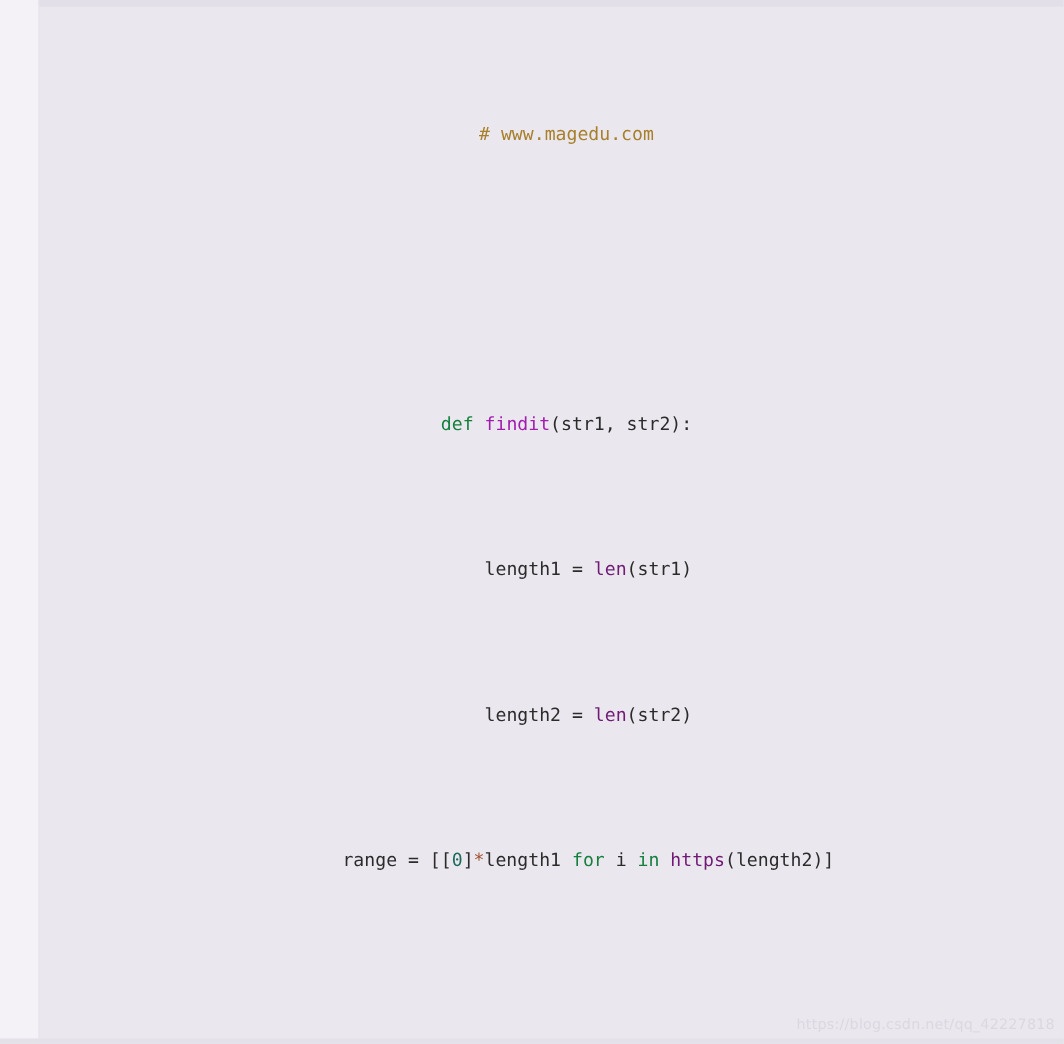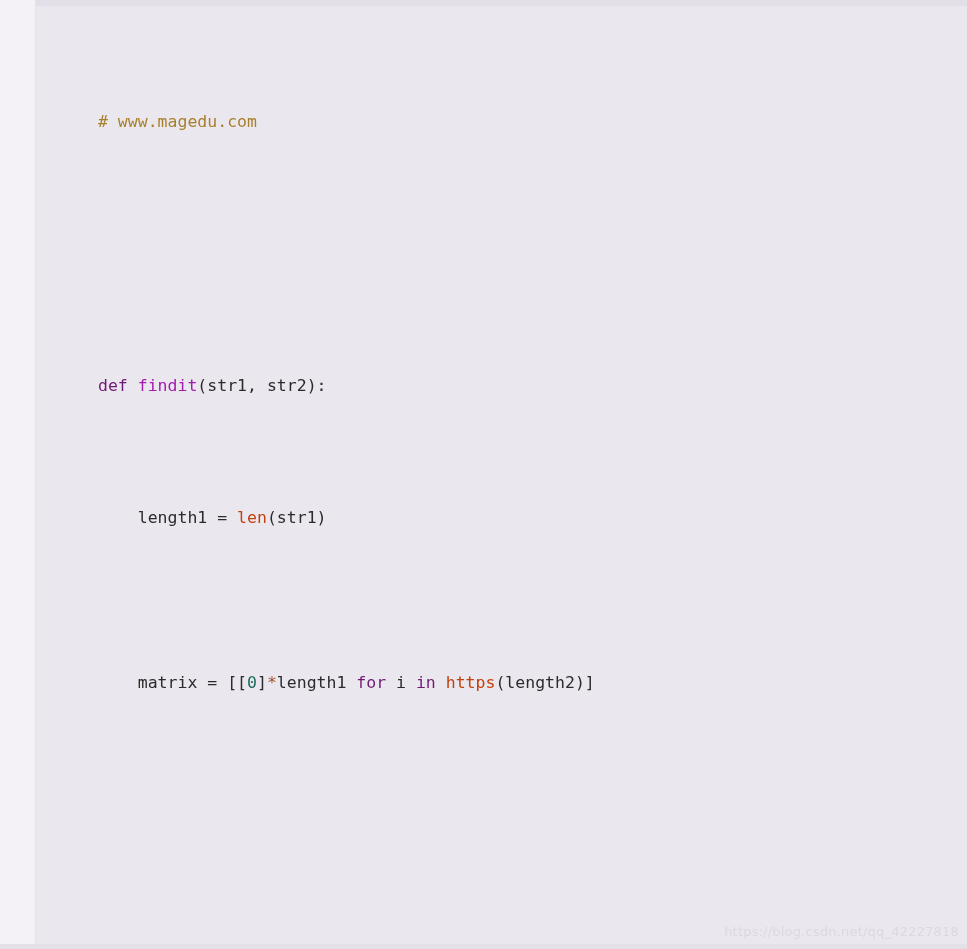--- a/index.html
+++ b/index.html
@@ -39,29 +39,30 @@
     width:967px;
     padding:0;
     font-size:16.5px;
     line-height:33px;
     white-space:pre;
     color:#2b2b2b;
     -webkit-font-smoothing:antialiased;
   }
   .ln{
     height:33px;
-    padding-left:98px;
+    padding-left:63px;
     white-space:pre;
     position:relative;
+    text-align:center;
   }
 
   
-  .kw   {color:#701a75;}                 
+  .kw   {color:#15803d;}                 
   .fn   {color:#a21caf;}                 
-  .bi   {color:#c2410c;}                 
+  .bi   {color:#701a75;}                 
   .cm   {color:#a8802c;}                 
   .num  {color:#1a6b5c;}                 
   .op   {color:#a0522d;}                 
   .id   {color:#2b2b2b;}
 
   .watermark{
     position:absolute;
     right:8px;bottom:10px;
     font-family:"DejaVu Sans","Liberation Sans",sans-serif;
     font-size:13px;
@@ -82,22 +83,23 @@
   <div class="code">
 
     <div class="ln"><span class="cm"># www.magedu.com</span></div>
 
     <div class="ln"></div>
 
     <div class="ln"><span class="kw">def</span><span class="id"> </span><span class="fn">findit</span><span class="id">(str1, str2):</span></div>
 
     <div class="ln"><span class="id">    length1 = </span><span class="bi">len</span><span class="id">(str1)</span></div>
 
+    <div class="ln"><span class="id">    length2 = </span><span class="bi">len</span><span class="id">(str2)</span></div>
 
-    <div class="ln"><span class="id">    matrix = [[</span><span class="num">0</span><span class="id">]</span><span class="op">*</span><span class="id">length1 </span><span class="kw">for</span><span class="id"> i </span><span class="kw">in</span><span class="id"> </span><span class="bi">https</span><span class="id">(length2)]</span></div>
+    <div class="ln"><span class="id">    range = [[</span><span class="num">0</span><span class="id">]</span><span class="op">*</span><span class="id">length1 </span><span class="kw">for</span><span class="id"> i </span><span class="kw">in</span><span class="id"> </span><span class="bi">https</span><span class="id">(length2)]</span></div>
 
     <div class="ln"></div>
 
     
 
     
 
     
 
     

